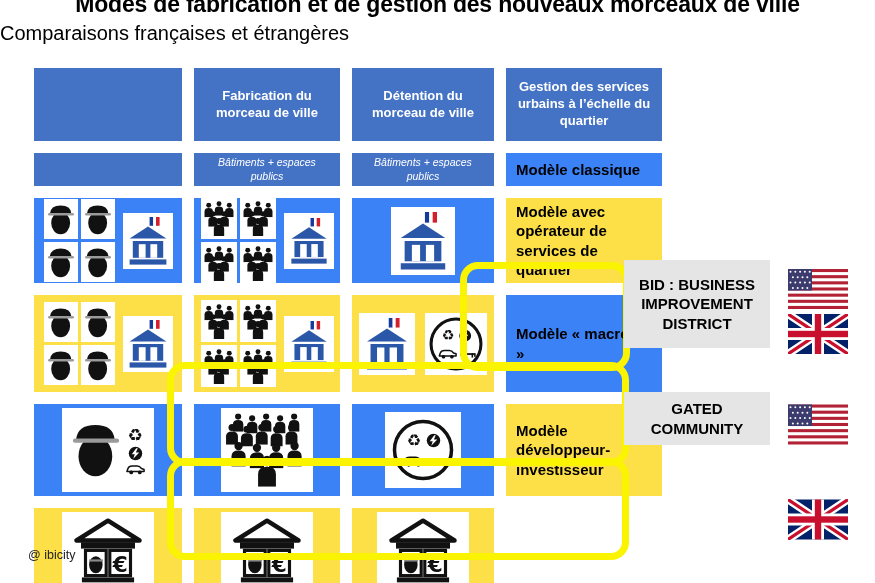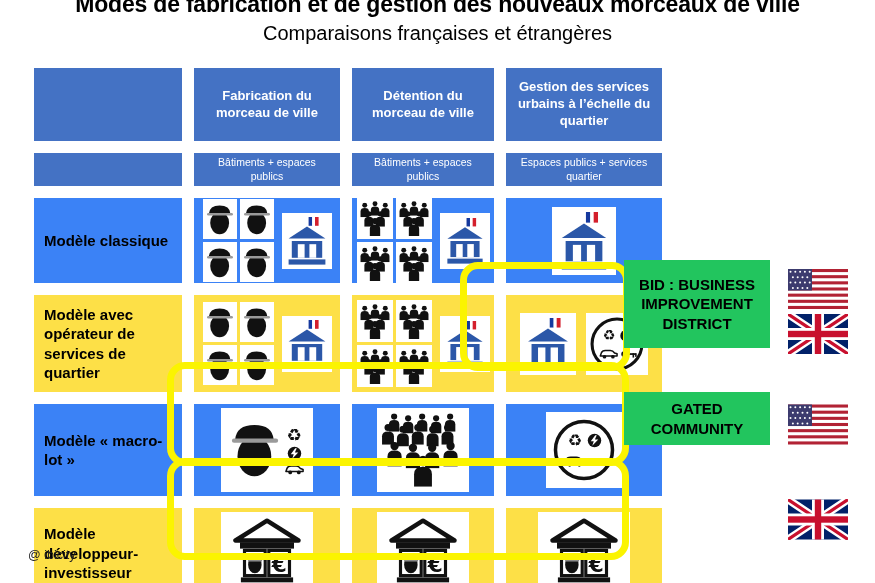--- a/index.html
+++ b/index.html
@@ -6,37 +6,37 @@
   body { background: #fff; }
   .slide {
     position: relative; width: 875px; height: 583px; background: #fff;
     overflow: hidden; font-family: "Liberation Sans", sans-serif; color: #000;
   }
   .title {
     position: absolute; top: -9px; left: 0; width: 875px; text-align: center;
     font-size: 23px; font-weight: bold; letter-spacing: -0.2px;
   }
   .subtitle {
-    position: absolute; top: 22px; left: 0; width: 875px; text-align: center;
+    position: absolute; top: 22px; left: 0; width: 875px; 
     font-size: 20px; font-weight: normal;
   }
   .table {
     position: absolute; left: 34px; top: 68px;
     display: grid;
     grid-template-columns: 148px 146px 142px 156px;
     grid-template-rows: 73px 33px 85px 97px 92px 91px;
     gap: 12px;
   }
   .cell { position: relative; }
   .head {
     background: #4472C4; color: #fff; display: flex; align-items: center;
     justify-content: center; text-align: center; font-weight: bold;
     font-size: 13px; line-height: 1.3; padding: 0 8px;
   }
-  .subhead { font-weight: normal; font-size: 10.5px; line-height: 1.25; }
+  .subhead { font-weight: normal; font-style: italic; font-size: 10.5px; line-height: 1.25; }
   .rowlabel {
     display: flex; align-items: center; padding: 0 8px 0 10px;
     font-weight: bold; font-size: 15px; line-height: 1.3;
   }
   .data { display: flex; align-items: center; justify-content: center; gap: 8px; }
   .r-light { background: #3b82f6; }
   .r-dark  { background: #fde047; }
   .tile { background: #fff; display: flex; align-items: center; justify-content: center; }
   .quad { display: grid; grid-template-columns: repeat(2, auto); gap: 3px; }
   .t-worker { width: 34px; height: 40px; }
@@ -46,21 +46,21 @@
   .t-bld-md { width: 56px; height: 62px; }
   .t-serv   { width: 62px; height: 62px; }
   .t-serv-lg{ width: 76px; height: 76px; }
   .t-big    { width: 92px; height: 84px; }
   .minicons { display: flex; flex-direction: column; align-items: center; gap: 2px; margin-left: 4px; }
   .hl {
     position: absolute; border: 7px solid #FBF400; border-radius: 18px;
     pointer-events: none; background: transparent;
   }
   .callout {
-    position: absolute; left: 624px; width: 146px; background: #22c55e;
+    position: absolute; left: 624px; width: 146px; background: #e5e5e5;
     display: flex; align-items: center; justify-content: center; text-align: center;
     font-weight: bold; font-size: 15px; line-height: 1.3; padding: 4px 6px;
   }
   .flag { position: absolute; left: 788px; width: 60px; }
   .credit { position: absolute; left: 28px; top: 548px; font-size: 12.5px; color: #222; }
 </style>
 </head>
 <body>
 
 <svg width="0" height="0" style="position:absolute" aria-hidden="true">
@@ -198,21 +198,20 @@
   <div class="table">
 
     <div class="cell head"></div>
     <div class="cell head">Fabrication du morceau de ville</div>
     <div class="cell head">Détention du morceau de ville</div>
     <div class="cell head">Gestion des services urbains à l’échelle du quartier</div>
 
     <div class="cell head subhead"></div>
     <div class="cell head subhead">Bâtiments + espaces publics</div>
     <div class="cell head subhead">Bâtiments + espaces publics</div>
-    <div class="cell head subhead">Espaces publics + services quartier</div>
 
     <div class="cell rowlabel r-light">Modèle classique</div>
     <div class="cell data r-light">
       <div class="quad">
         <span class="tile t-worker">
             <svg width="28" height="33">
               <use href="#sym-worker" width="28" height="33"></use>
             </svg>
           </span>
         <span class="tile t-worker">

